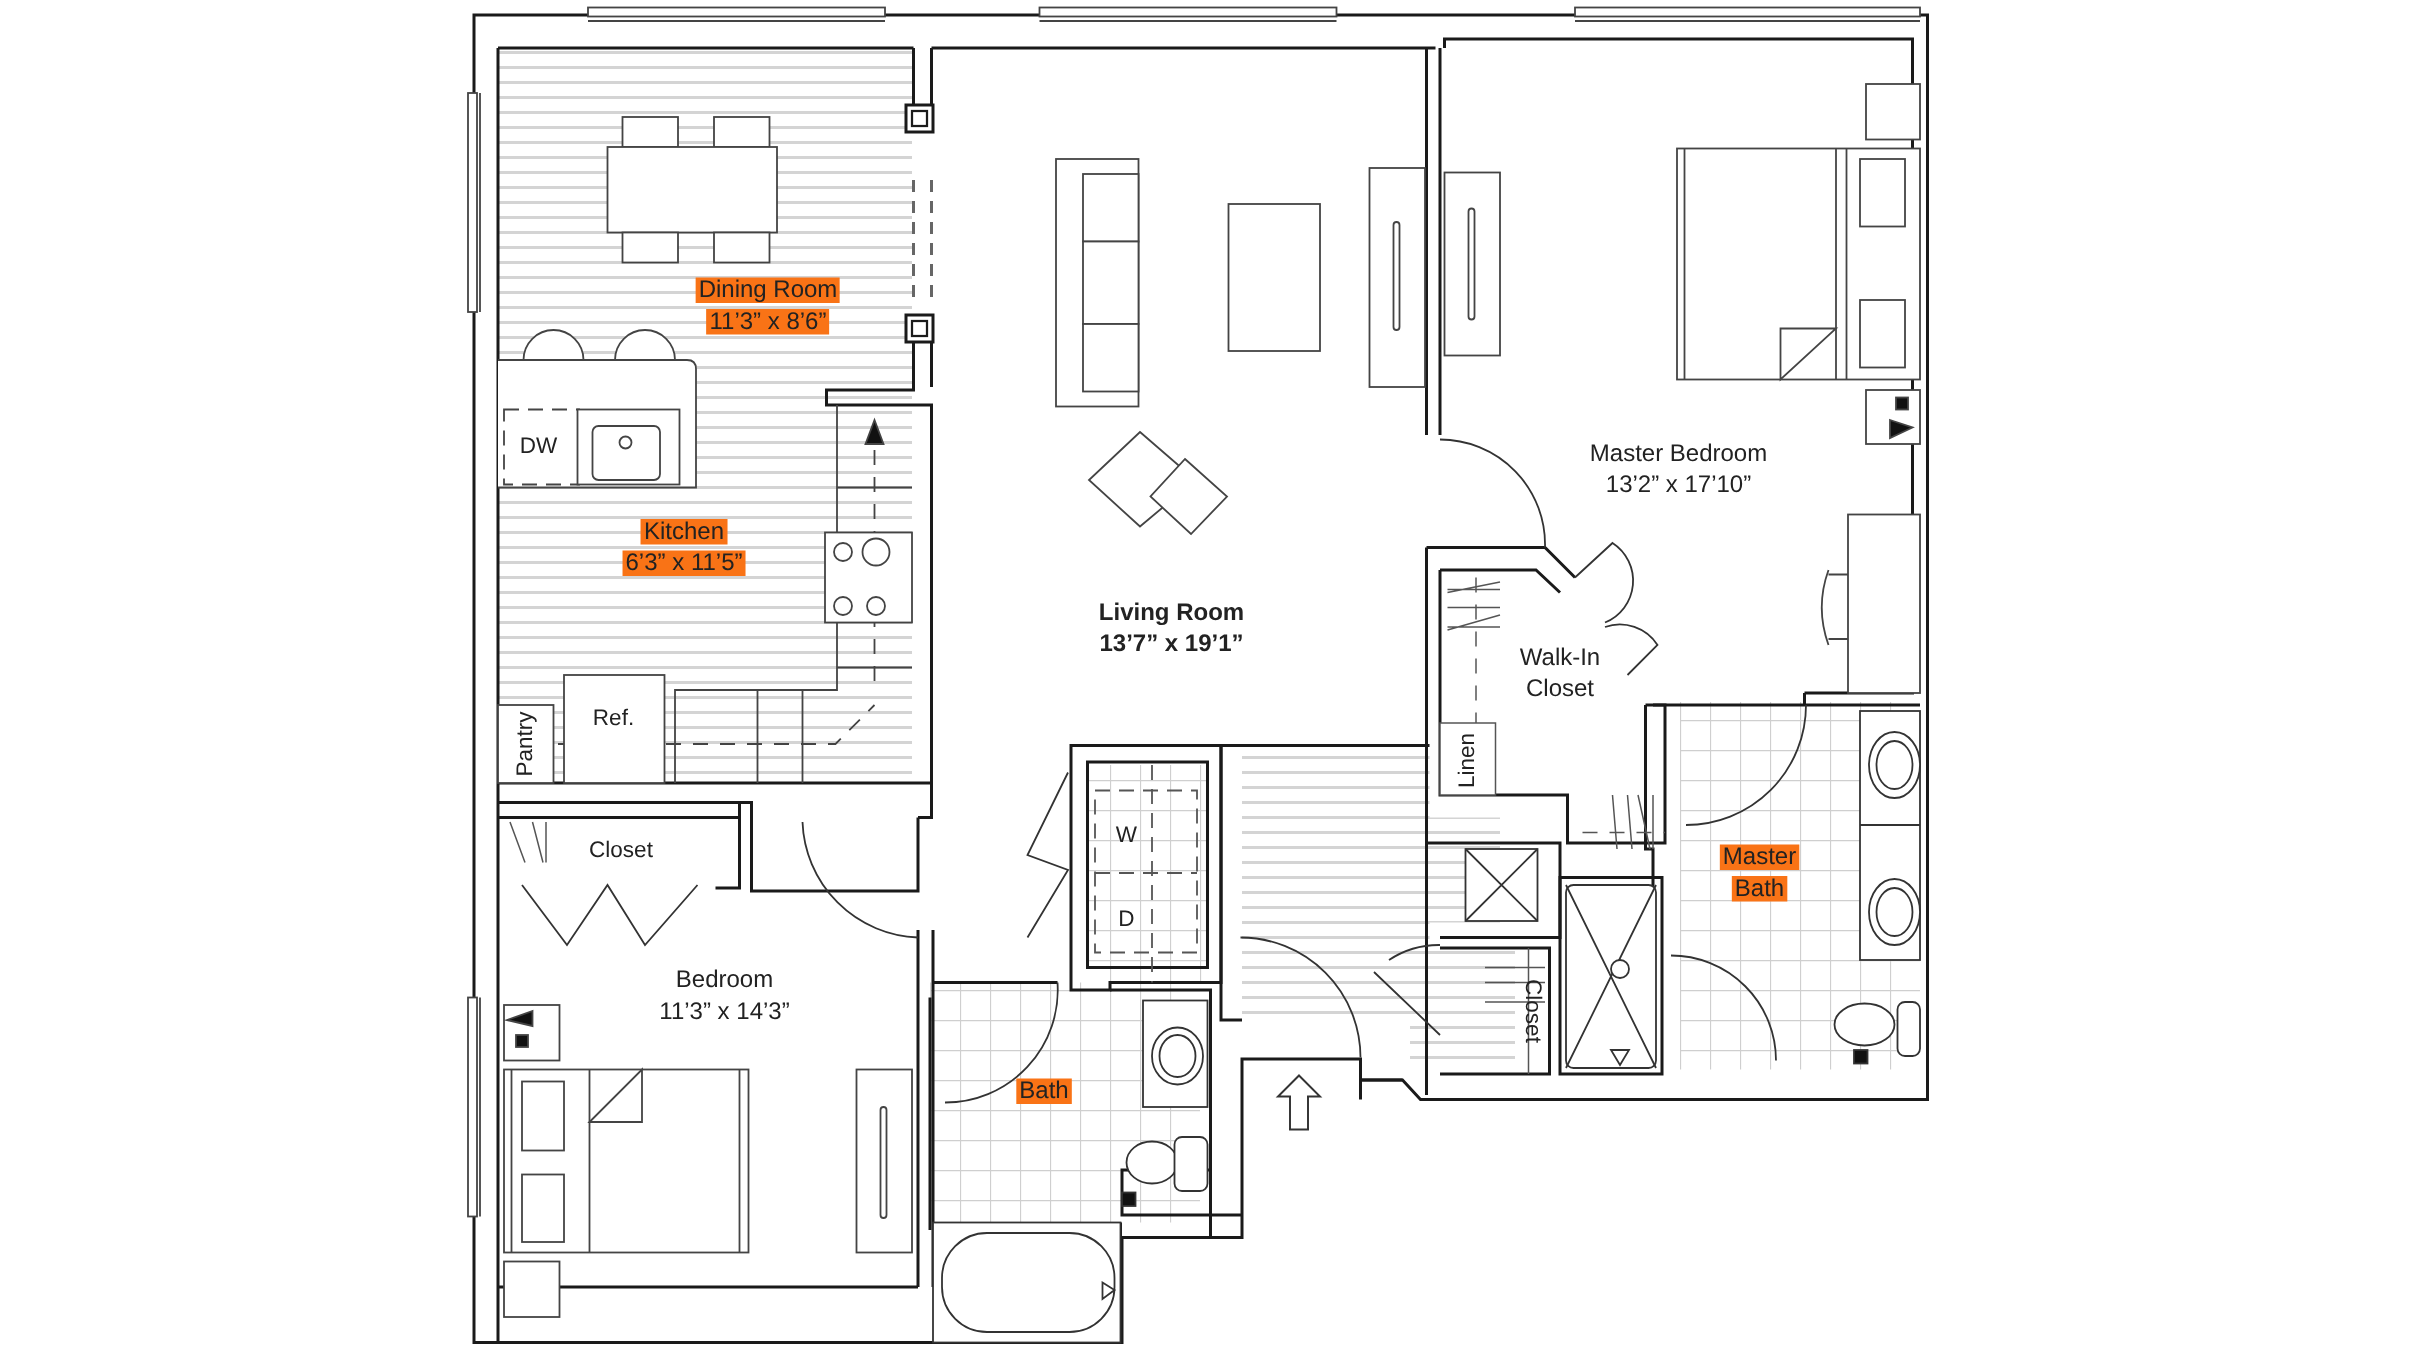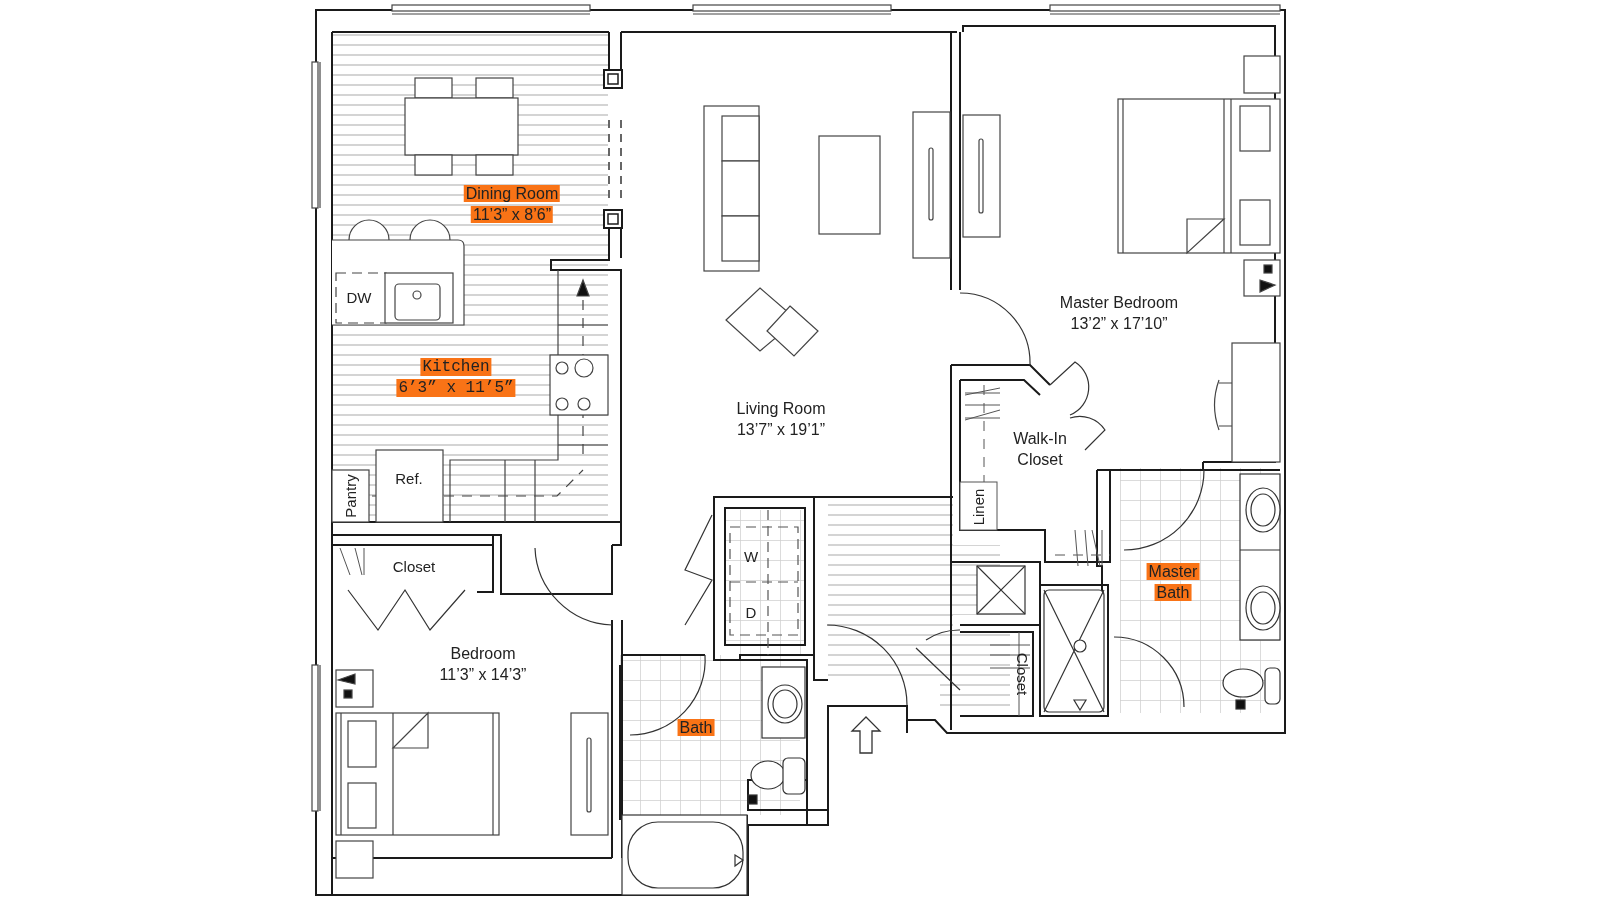--- a/index.html
+++ b/index.html
@@ -241,22 +241,22 @@
     <rect x="348" y="721" width="28" height="46"></rect>
     <rect x="348" y="783" width="28" height="45"></rect>
     <path d="M393 748 L428 713 V748 Z"></path>
     <rect x="336" y="841" width="37" height="37"></rect>
     <rect x="571" y="713" width="37" height="122"></rect>
     <rect x="587" y="738" width="4" height="74" rx="2"></rect>
   </g>
 </svg>
 
 <div class="lbl" style="left:512px; top:183px;"><span class="bg">Dining Room</span><br><span class="bg">11’3” x 8’6”</span></div>
-<div class="lbl" style="left:456px; top:357px;font-family:Liberation Mono, monospace;"><span class="bg">Kitchen</span><br><span class="bg">6’3” x 11’5”</span></div>
-<div class="lbl" style="left:781px; top:398px;"><span>Living Room</span><br><span>13’7” x 19’1”</span></div>
+<div class="lbl" style="left:456px; top:344px;"><span class="bg">Kitchen</span><br><span class="bg">6’3” x 11’5”</span></div>
+<div class="lbl" style="left:781px; top:398px;font-weight:bold;"><span>Living Room</span><br><span>13’7” x 19’1”</span></div>
 <div class="lbl" style="left:1119px; top:259px;margin-top:33px;"><span>Master Bedroom</span><br><span>13’2” x 17’10”</span></div>
 <div class="lbl" style="left:1040px; top:428px;"><span>Walk-In</span><br><span>Closet</span></div>
 <div class="lbl" style="left:1173px; top:561px;"><span class="bg">Master</span><br><span class="bg">Bath</span></div>
 <div class="lbl" style="left:483px; top:643px;"><span>Bedroom</span><br><span>11’3” x 14’3”</span></div>
 <div class="lbl" style="left:696px; top:717px;"><span class="bg">Bath</span></div>
 
 <div class="lbl small" style="left:359px; top:287px;text-align:right;">DW</div>
 <div class="lbl small" style="left:409px; top:468px;">Ref.</div>
 <div class="lbl small vert" style="left:350px; top:496px;">Pantry</div>
 <div class="lbl small" style="left:751px; top:546px;">W</div>

